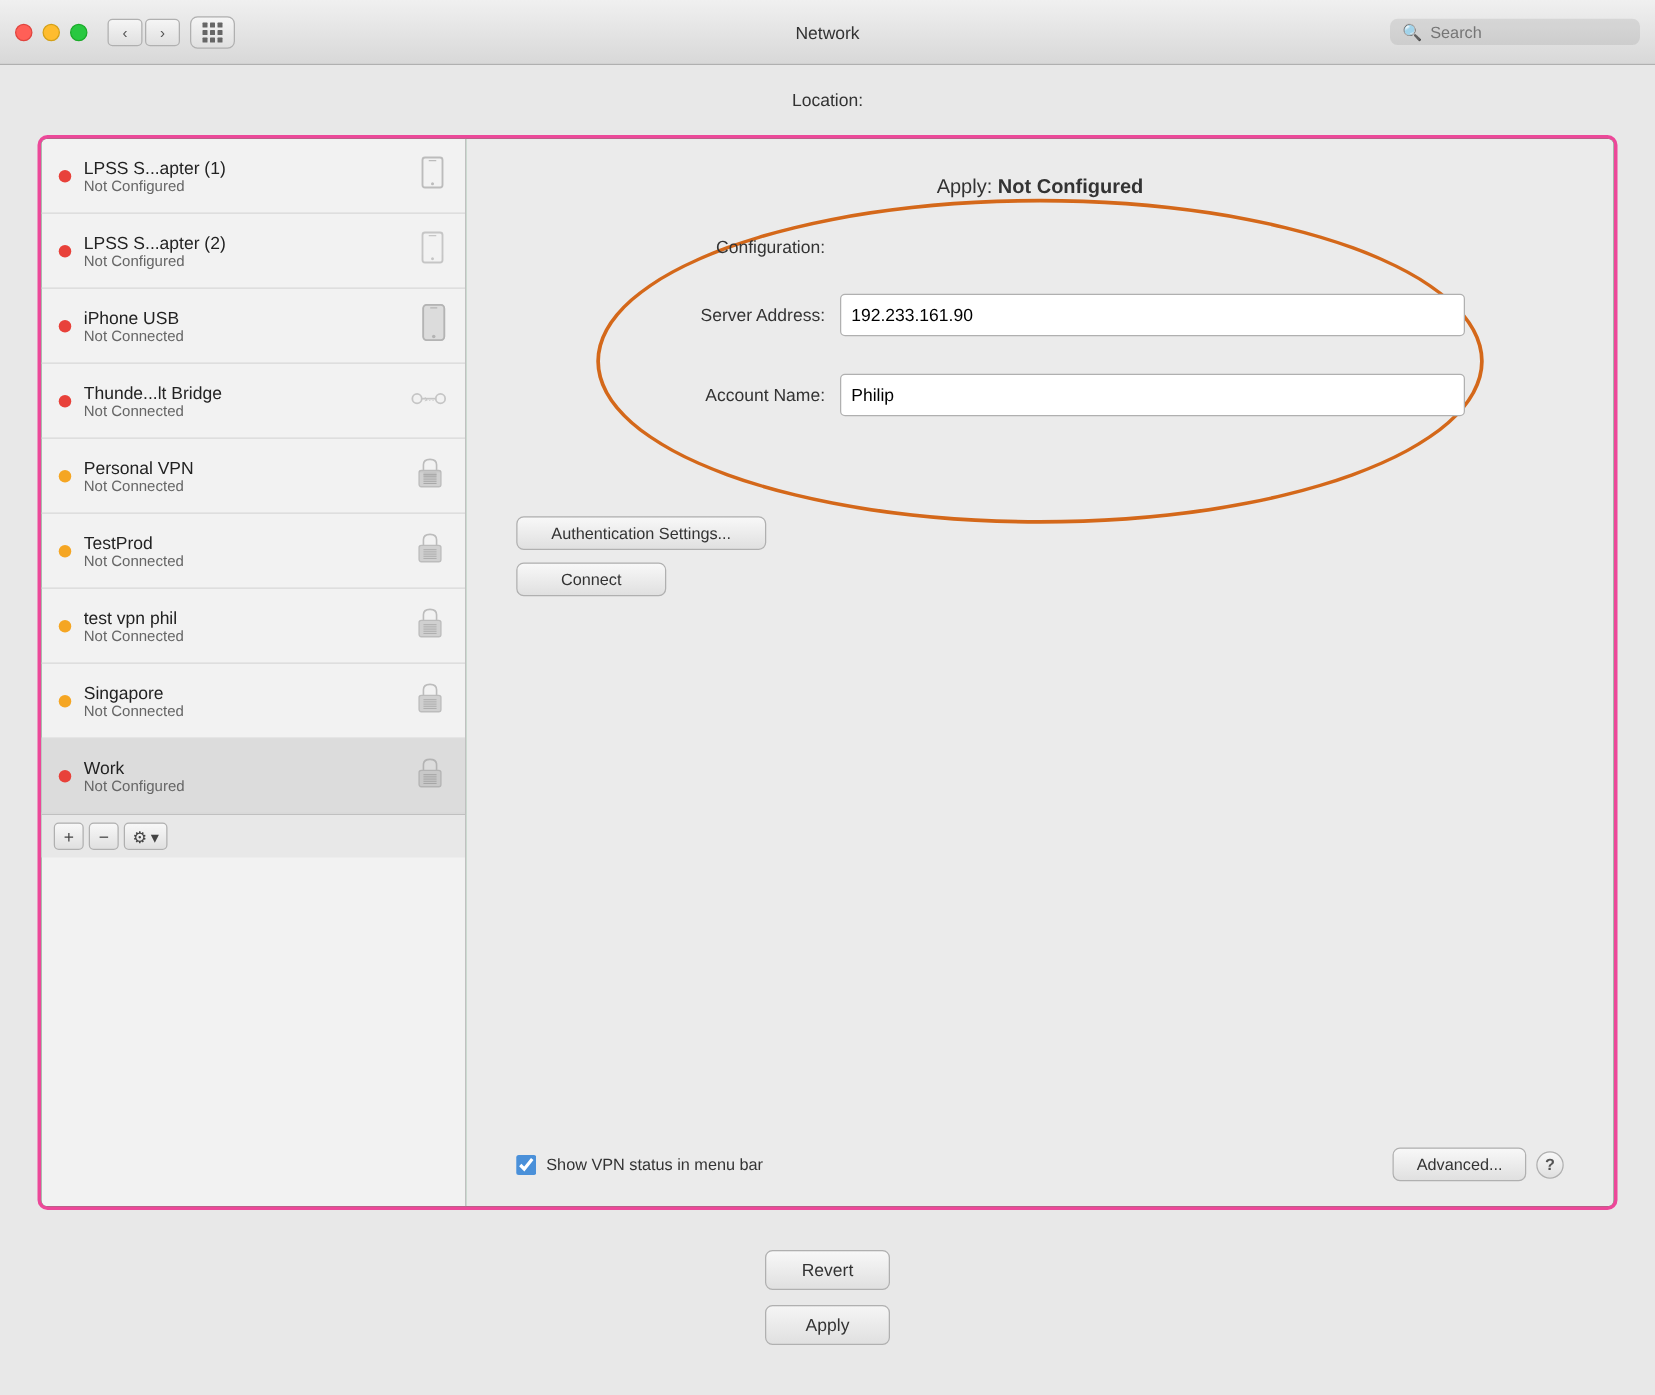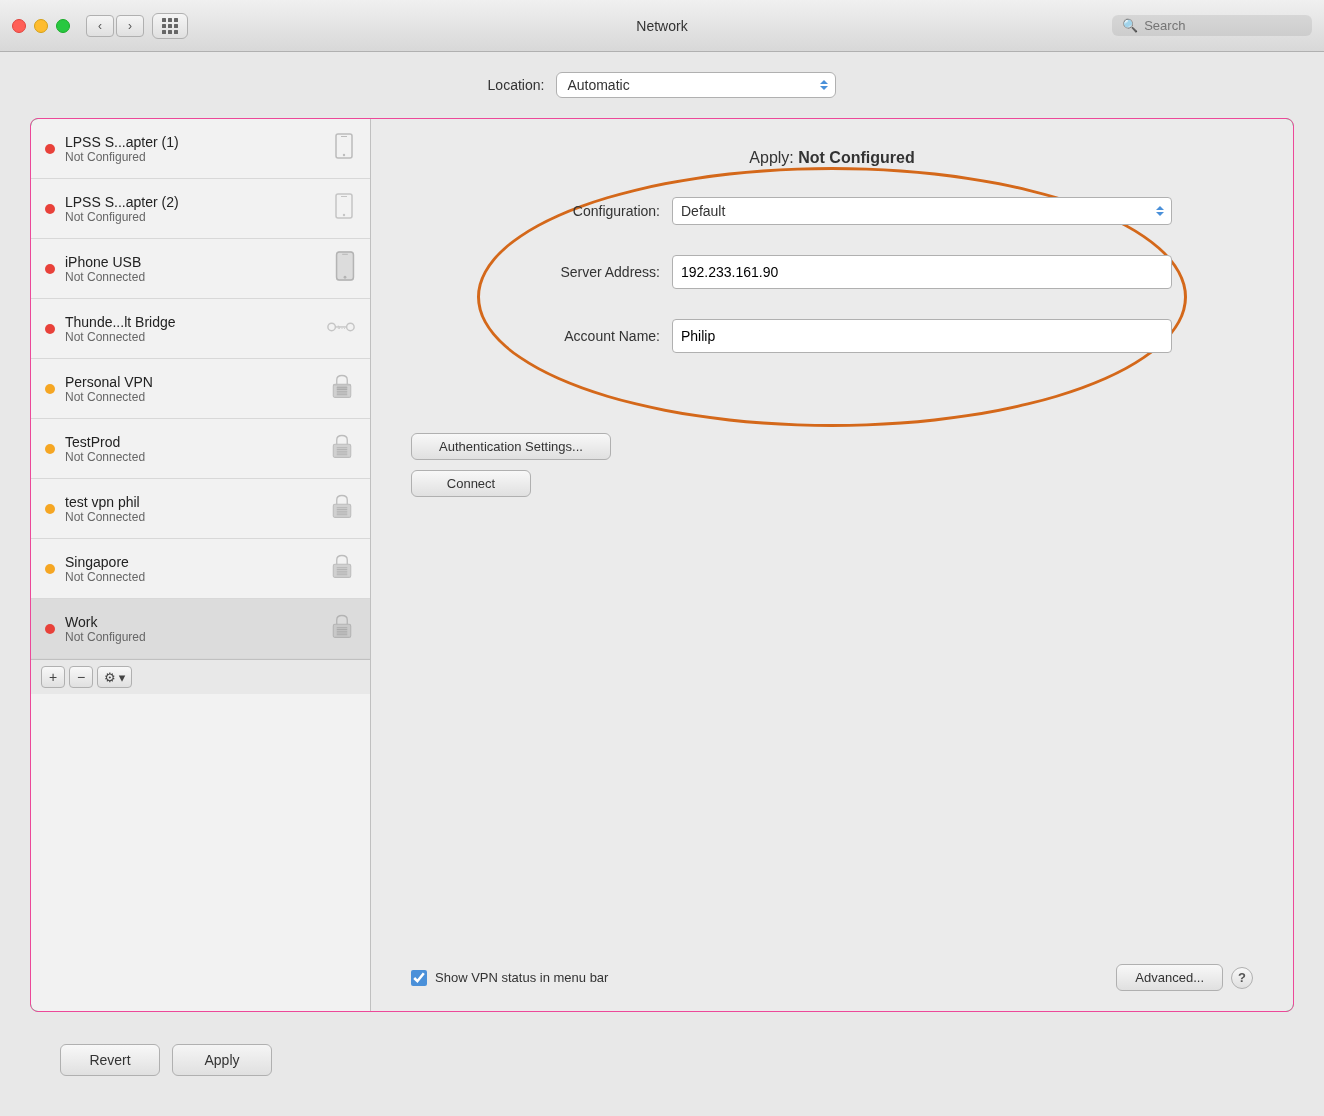--- a/index.html
+++ b/index.html
@@ -159,21 +159,21 @@
     .select-arrow-up { width: 0; height: 0; border-left: 4px solid transparent; border-right: 4px solid transparent; border-bottom: 4px solid #4a90d9; }
     .select-arrow-dn { width: 0; height: 0; border-left: 4px solid transparent; border-right: 4px solid transparent; border-top: 4px solid #4a90d9; }
 
     
     .bottom-panel {
       display: flex;
       flex: 1;
       gap: 0;
       background: #15803d;
       border-radius: 8px;
-      border: 1px solid #ec4899;
+      border: 3px solid #ec4899;
       overflow: hidden;
     }
 
     
     .sidebar {
       width: 340px;
       background: #f2f2f2;
       border-right: 1px solid #c0c0c0;
       display: flex;
       flex-direction: column;
@@ -445,20 +445,21 @@
       font-weight: bold;
     }
 
     
     .footer-row {
       display: flex;
       justify-content: flex-start;
       align-items: center;
       padding: 16px 30px 20px 30px;
       gap: 12px;
+      flex-direction: column;
     }
     .footer-btn {
       background: linear-gradient(to bottom, #f8f8f8, #e0e0e0);
       border: 1px solid #b0b0b0;
       border-radius: 6px;
       padding: 7px 28px;
       font-size: 14px;
       color: #333;
       cursor: pointer;
       min-width: 100px;
@@ -498,29 +499,20 @@
   <div class="search-bar">
     <span class="search-icon-svg">🔍</span>
     <input class="search-input" type="text" placeholder="Search" style="">
   </div>
 </div>
 
 <div class="main-content">
 
   <div class="location-row">
     <span class="location-label">Location:</span>
-    <div class="location-select-wrapper">
-      <select class="location-select">
-        <option>Automatic</option>
-      </select>
-      <div class="select-arrow">
-        <div class="select-arrow-up"></div>
-        <div class="select-arrow-dn"></div>
-      </div>
-    </div>
   </div>
 
   <div class="bottom-panel">
 
     <div class="sidebar">
 
       <div class="sidebar-item">
         <div class="status-dot dot-red"></div>
         <div class="item-text">
           <span class="item-name">LPSS S...apter (1)</span>
@@ -696,29 +688,20 @@
         <span>Apply:</span>
         <span class="status-value">Not Configured</span>
       </div>
 
       <div class="orange-ellipse-container">
         <div class="orange-ellipse"></div>
         <div class="form-area">
 
           <div class="form-row">
             <span class="form-label">Configuration:</span>
-            <div class="form-select-wrapper">
-              <select class="form-select">
-                <option>Default</option>
-              </select>
-              <div class="form-select-arrow">
-                <div class="select-arrow-up"></div>
-                <div class="select-arrow-dn"></div>
-              </div>
-            </div>
           </div>
 
           <div class="form-row">
             <span class="form-label">Server Address:</span>
             <input class="form-input" type="text" value="192.233.161.90" style="">
           </div>
 
           <div class="form-row">
             <span class="form-label">Account Name:</span>
             <input class="form-input" type="text" value="Philip" style="">

